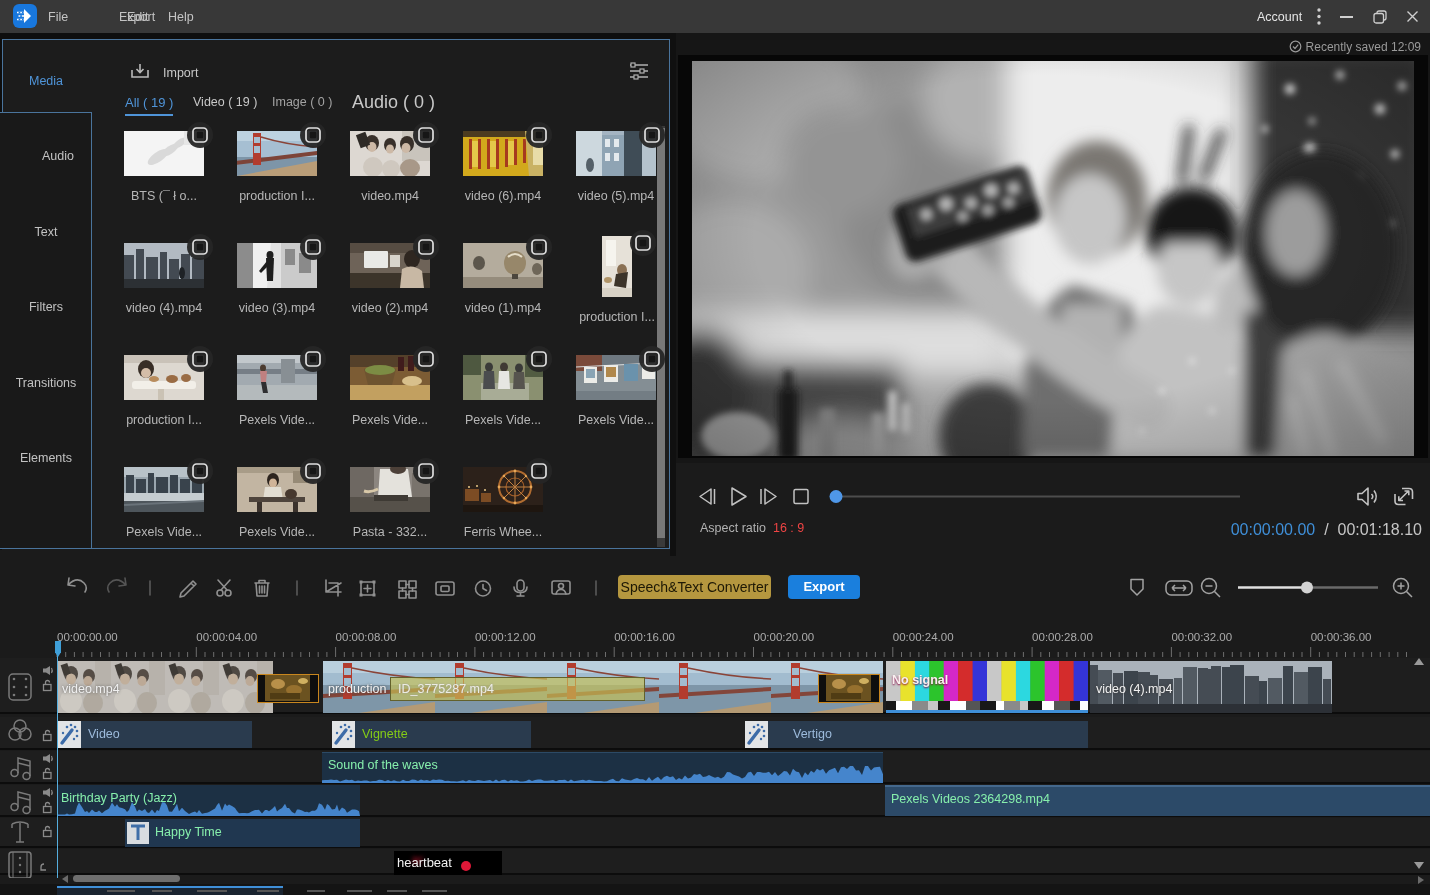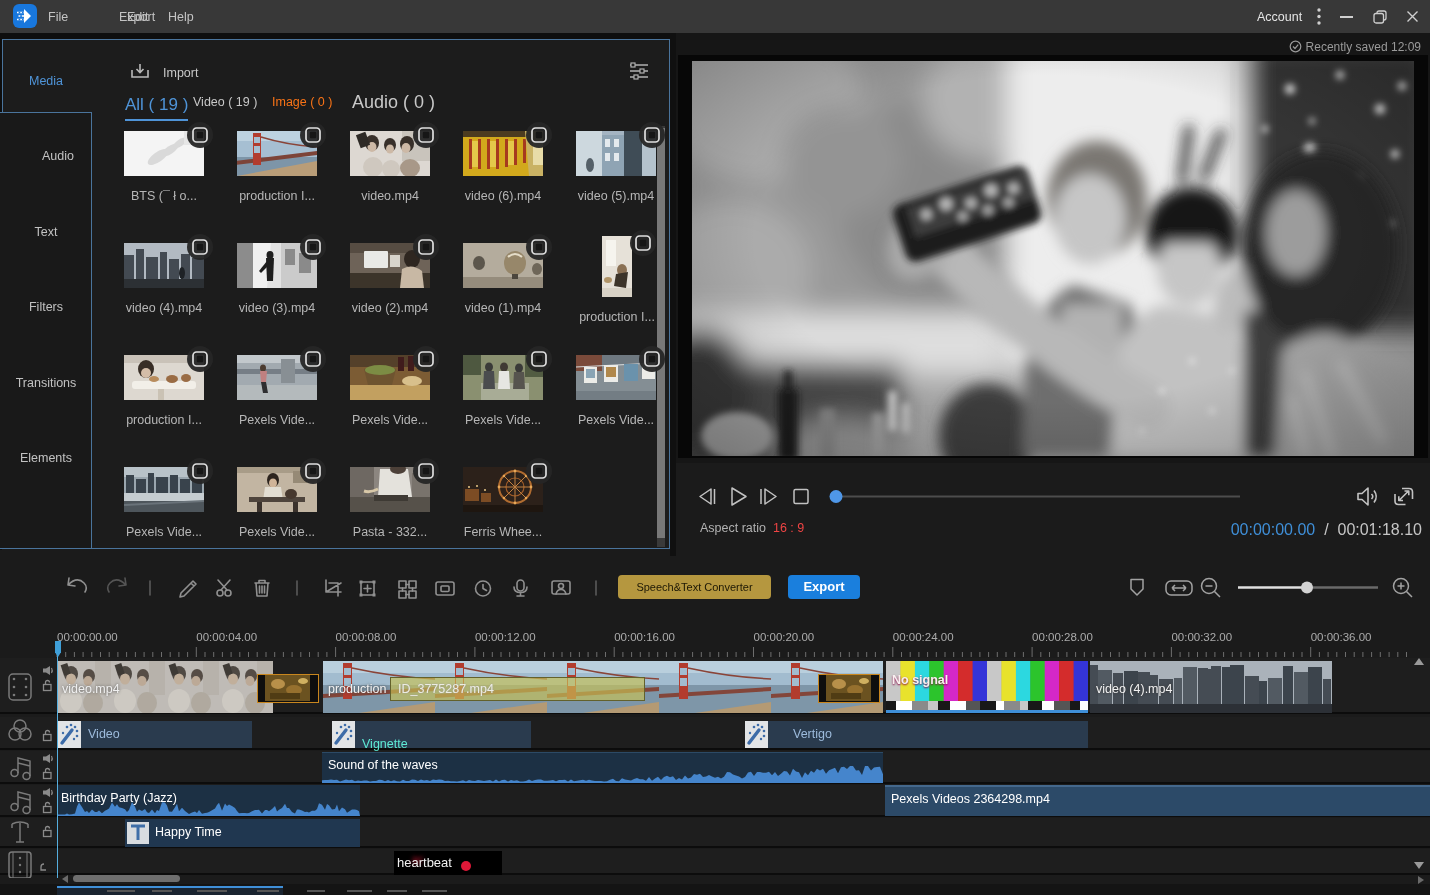--- a/index.html
+++ b/index.html
@@ -15,21 +15,21 @@
   #mediapanel { position:absolute; left:2px; top:39px; width:668px; height:510px; background:#1c1c1c; border:1px solid #4a749c; }
   #sidebar { position:absolute; left:0px; top:112px; width:92px; height:437px; background:#191919; border-top:1px solid #4a749c; border-right:1px solid #4a749c; border-bottom:1px solid #4a749c; }
   .sbitem { position:absolute; width:92px; text-align:center; font-size:12.5px; color:#c2c2c2; }
   
   #previewwrap { position:absolute; left:676px; top:33px; width:754px; height:430px; background:#161616; }
   #videoframe { position:absolute; left:678px; top:55px; width:750px; height:403px; background:#070707; }
   
   #toolbar { position:absolute; left:0; top:556px; width:1430px; height:62px; background:#1b1b1b; }
   
   #timeline { position:absolute; left:0; top:618px; width:1430px; height:277px; background:#1b1b1b; }
-  .cliptext { position:absolute; font-size:12.5px; color:#ffffff; white-space:nowrap; }
+  .cliptext { position:absolute; font-size:12.5px; color:#86efac; white-space:nowrap; }
 </style>
 </head>
 <body>
 <div id="titlebar">
   <div id="logo">
     <svg width="24" height="24" viewBox="0 0 24 24">
       <path d="M11 5 L18 12 L11 19 Z" fill="#fff"></path>
       <g stroke="#fff" stroke-width="1.6">
           <path d="M4 8.5 h7 M5.5 12 h6 M4 15.5 h7"></path>
         </g>
@@ -88,23 +88,23 @@
       <rect x="3" y="2" width="4" height="4"></rect>
       <rect x="12" y="8" width="4" height="4"></rect>
       <rect x="6" y="14" width="4" height="4"></rect>
     </g>
   <g fill="none" stroke="#b0b0b0" stroke-width="1.2">
       <rect x="3" y="2" width="4" height="4"></rect>
       <rect x="12" y="8" width="4" height="4"></rect>
       <rect x="6" y="14" width="4" height="4"></rect>
     </g>
 </svg>
-<div class="abs" style="left:125px; top:95px; font-size:17px; color:#4f94d8; border-bottom:2px solid #4f94d8; padding-bottom:4px;">All ( 19 )</div>
+<div class="abs" style="left:125px; top:95px; font-size:13px; color:#4f94d8; border-bottom:2px solid #4f94d8; padding-bottom:4px;">All ( 19 )</div>
 <div class="abs" style="left:193px; top:95px; font-size:12.5px; color:#c8c8c8;">Video ( 19 )</div>
-<div class="abs" style="left:272px; top:95px; font-size:12.5px; color:#f97316;">Image ( 0 )</div>
+<div class="abs" style="left:272px; top:95px; font-size:12.5px; color:#a3a3a3;">Image ( 0 )</div>
 <div class="abs" style="left:352px; top:92px; font-size:18px; color:#c8c8c8;">Audio ( 0 )</div>
 
 <div class="abs" style="left:657px; top:126px; width:8px; height:421px; background:#3a3a3a;"></div>
 <div class="abs" style="left:657px; top:128px; width:8px; height:410px; background:#787878;"></div>
 
 <svg id="thumbs" class="abs" style="left:110px; top:120px;" width="560" height="430" viewBox="0 0 560 430">
 <clipPath id="c0">
       <rect x="14" y="11" width="80" height="45"></rect>
     </clipPath>
     <g clip-path="url(#c0)">
@@ -770,21 +770,21 @@
         <path d="M454 12 Q454 17.5 460.5 17.5 Q467 17.5 467 12 M460.5 17.5 L460.5 21 M457 21 L464 21"></path>
       </g>
     <g>
         <rect x="492" y="6" width="18" height="13" rx="2"></rect>
         <circle cx="501" cy="11" r="2.5"></circle>
         <path d="M496 19 Q497 14.5 501 14.5 Q505 14.5 506 19"></path>
       </g>
     <path d="M536 6 L536 20" stroke="#5a5a5a"></path>
   </g>
 </svg>
-<div class="abs" style="left:618px; top:575px; width:153px; height:24px; background:#b5973f; border-radius:4px; color:#1d1805; font-size:11px; text-align:center; line-height:24px;">Speech&amp;Text Converter</div>
+<div class="abs" style="left:618px; top:575px; width:153px; height:24px; background:#b5973f; border-radius:4px; color:#1d1805; font-size:14px; text-align:center; line-height:24px;">Speech&amp;Text Converter</div>
 <div class="abs" style="left:788px; top:575px; width:72px; height:24px; background:#1a7fdd; border-radius:4px; color:#ffffff; font-size:13px; font-weight:bold; text-align:center; line-height:24px;">Export</div>
 <svg class="abs" style="left:1125px; top:575px;" width="295" height="26" viewBox="0 0 295 26">
   <g fill="none" stroke="#a2a2a2" stroke-width="1.5" stroke-linejoin="round">
     <path d="M6 4.5 L18 4.5 L18 14 L12 20 L6 14 Z"></path>
     <rect x="41" y="6" width="26" height="14" rx="5"></rect>
     <path d="M47 13 L61 13 M47 13 L50 10 M47 13 L50 16 M61 13 L58 10 M61 13 L58 16"></path>
     <g>
         <circle cx="84" cy="11" r="7.5"></circle>
         <path d="M80.5 11 L87.5 11 M89.5 16.5 L95 22"></path>
       </g>
@@ -1018,21 +1018,21 @@
         <g fill="#3c6ba8">
           <circle cx="9" cy="6" r="1.3"></circle>
           <circle cx="13" cy="4" r="1.3"></circle>
           <circle cx="17" cy="6" r="1.3"></circle>
           <circle cx="19" cy="10" r="1.3"></circle>
           <circle cx="19" cy="15" r="1.3"></circle>
           <circle cx="16" cy="18" r="1.2"></circle>
           <circle cx="5" cy="12" r="1.2"></circle>
         </g>
       </svg></div>
-    <div class="abs cliptext" style="left:30px; top:16px; color:#5eead4;">Vignette</div>
+    <div class="abs cliptext" style="left:30px; top:6px; color:#84cc16;">Vignette</div>
   </div>
 <div class="abs" style="left:745px; top:721px; width:343px; height:27px; background:#2a3b4e;">
     <div class="abs" style="left:0; top:0; width:23px; height:27px; background:#e2e4e6;"><svg width="23" height="27" viewBox="0 0 23 27">
         <path d="M4 22 L14 9" stroke="#3c6ba8" stroke-width="3.4" stroke-linecap="round"></path>
         <g fill="#3c6ba8">
           <circle cx="9" cy="6" r="1.3"></circle>
           <circle cx="13" cy="4" r="1.3"></circle>
           <circle cx="17" cy="6" r="1.3"></circle>
           <circle cx="19" cy="10" r="1.3"></circle>
           <circle cx="19" cy="15" r="1.3"></circle>

